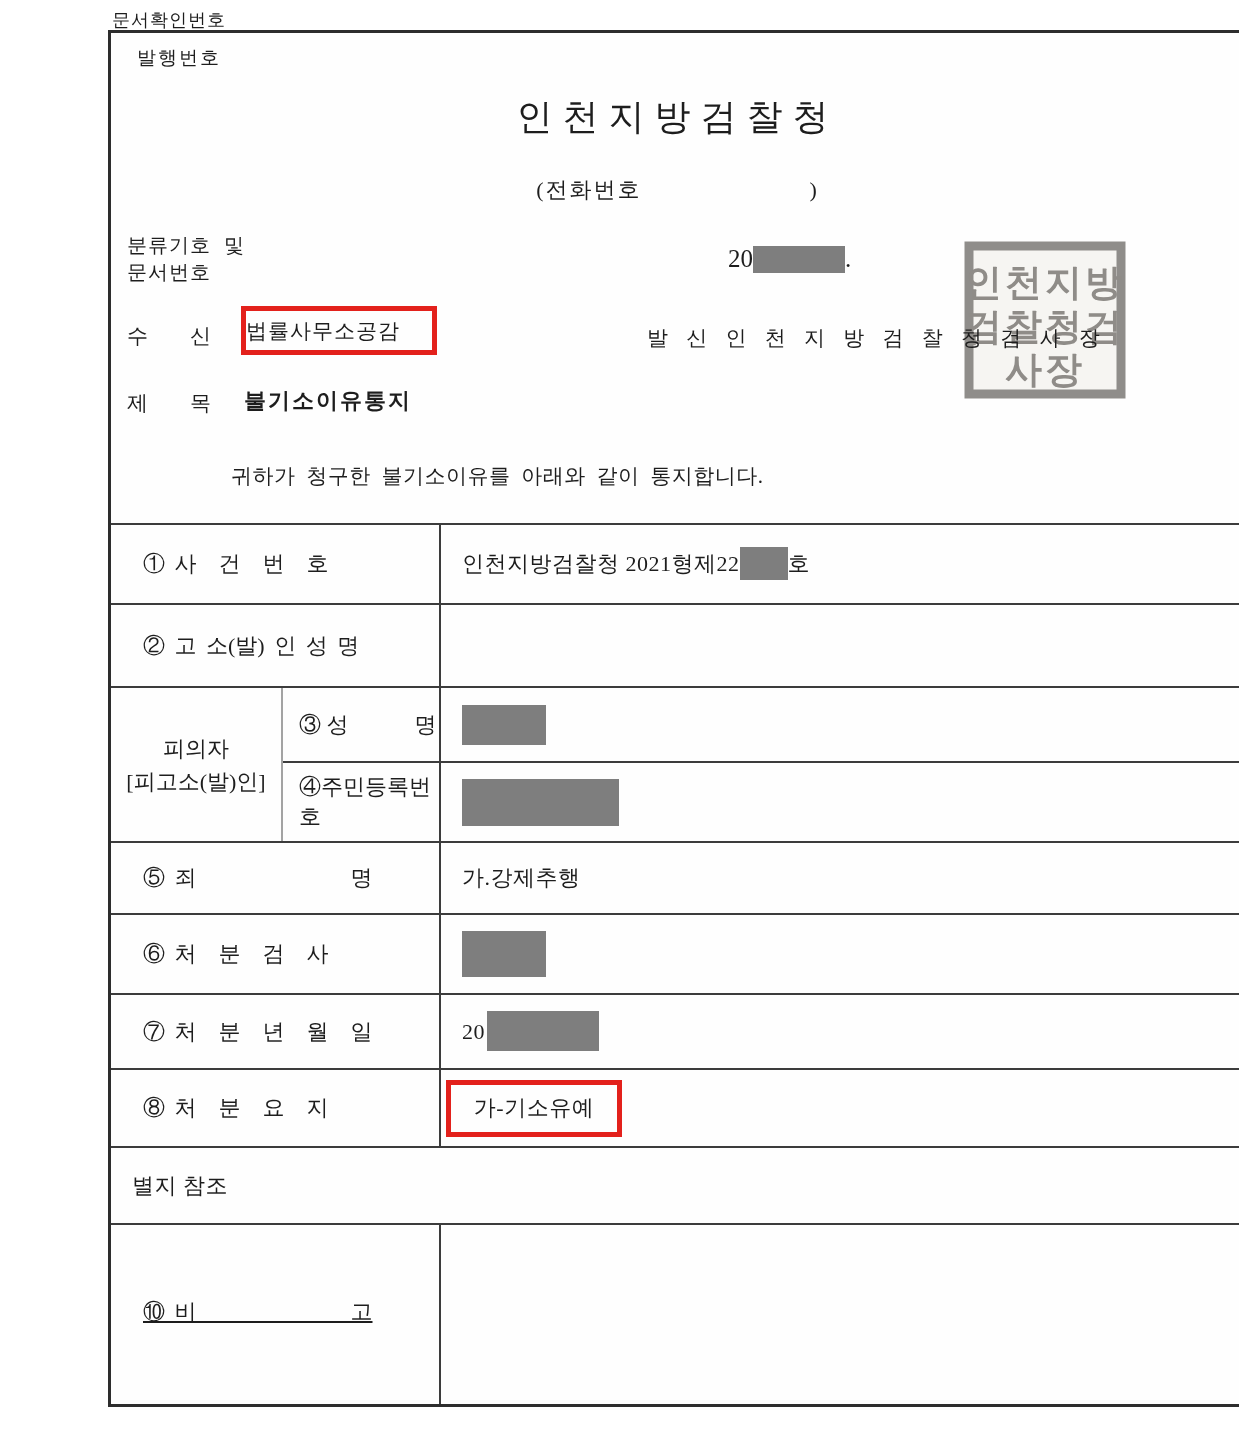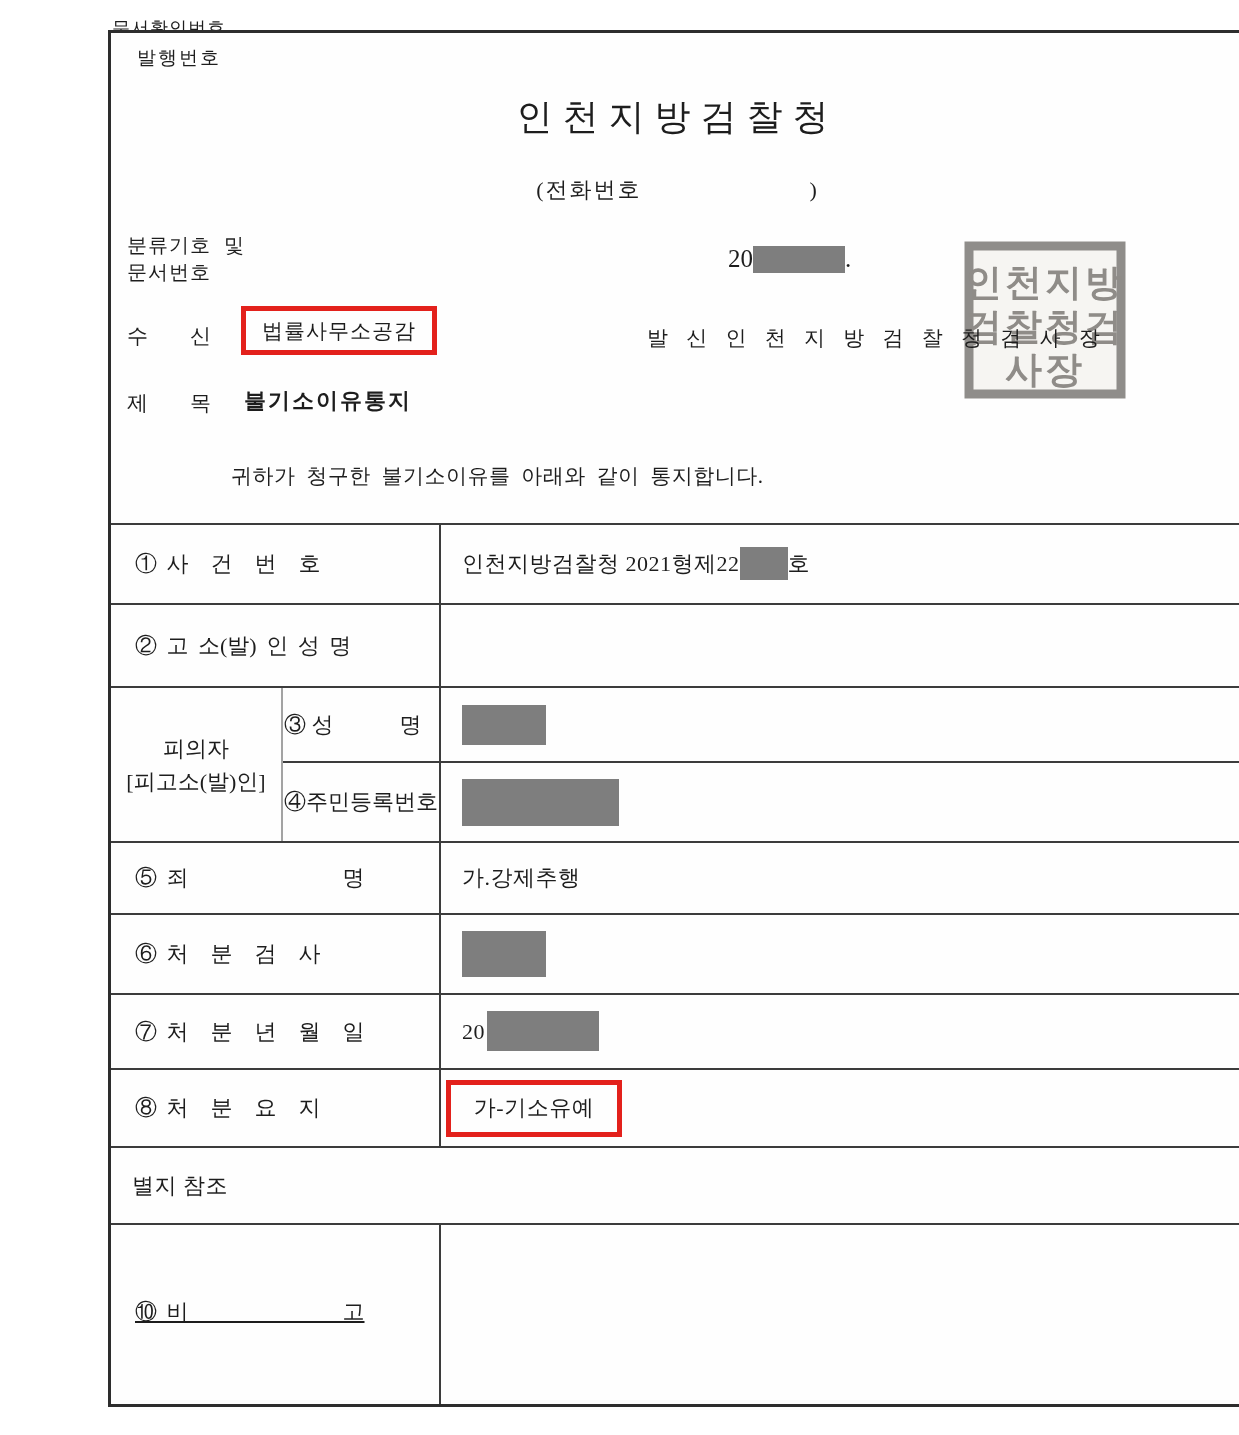--- a/index.html
+++ b/index.html
@@ -1,21 +1,21 @@
 <!DOCTYPE html>
 <html><head>
 <meta charset="utf-8">
 <style>
   html,body { margin:0; padding:0; background:#ffffff; }
   body { width:1239px; height:1435px; position:relative;
          font-family:"Liberation Serif","DejaVu Serif",serif; color:#1d1d1d;
          -webkit-font-smoothing:antialiased; }
   .abs { position:absolute; }
 
-  #confirm-no { left:112px; top:8px; font-size:18px; letter-spacing:1px;margin-top:8px; }
+  #confirm-no { left:112px; top:8px; font-size:18px; letter-spacing:1px; }
 
   #frame { left:108px; top:30px; width:1139px; height:1377px;
            border:3px solid #2d2d2d; box-sizing:border-box; position:absolute;
            background:#fefefe; }
 
   #issue-no { left:26px; top:12px; font-size:19px; letter-spacing:2px; }
 
   #agency-title { left:0; right:0; top:60px; text-align:center;
                   font-size:36px; letter-spacing:10px; font-weight:500; }
 
@@ -26,49 +26,49 @@
 
   #doc-date { left:617px; top:212px; font-size:25px; }
   .redact { display:inline-block; background:#7e7e7e; vertical-align:middle; }
   #doc-date .redact { width:92px; height:27px; margin-bottom:3px; }
 
   #stamp-box { left:853px; top:208px; width:162px; height:158px; z-index:1; }
 
   #recipient-label { left:16px; top:289px; font-size:21px; }
   #recipient-redbox { left:130px; top:273px; width:196px; height:49px;
                       border:5px solid #e3211c; box-sizing:border-box;
-                      display:flex; align-items:center; justify-content:center;
+                      display:flex; align-items:center; justify-content:flex-start;
                       font-size:21px; letter-spacing:1px; }
   #sender-line { left:536px; top:291px; font-size:21px; word-spacing:13px;
                  z-index:3; white-space:nowrap; }
 
   #subject-label { left:16px; top:356px; font-size:21px; }
   #subject-value { left:133px; top:353px; font-size:22px; font-weight:bold; letter-spacing:2px; }
 
   #body-sentence { left:120px; top:429px; font-size:21px; word-spacing:5px; letter-spacing:0.5px; }
 
   
   #notice-table { left:0; right:0; top:490px; bottom:0; position:absolute;
                   display:flex; flex-direction:column;
                   border-top:2px solid #3c3c3c; }
   .trow { display:flex; border-bottom:2px solid #3c3c3c; box-sizing:border-box; flex:0 0 auto; }
   .trow.last { border-bottom:none; flex:1 1 auto;text-decoration:underline; }
   .lcell { width:330px; box-sizing:border-box; border-right:2px solid #3c3c3c;
-           display:flex; align-items:center; padding-left:24px;
+           display:flex; align-items:center; padding-left:32px;
            font-size:22px; word-spacing:4px; }
   .vcell { flex:1; display:flex; align-items:center; padding-left:21px;
            font-size:22px; letter-spacing:0.5px; }
 
   .group-label { width:172px; box-sizing:border-box; border-right:2px solid #a3a3a3;
                  display:flex; flex-direction:column; align-items:center; justify-content:center;
                  font-size:22px; line-height:33px; text-align:center; }
   .group-rows { flex:1; display:flex; flex-direction:column; }
   .subrow { display:flex; box-sizing:border-box; }
   .sub-lcell { width:158px; box-sizing:border-box; border-right:2px solid #3c3c3c;
-               display:flex; align-items:center; padding-left:1px; font-size:22px; }
+               display:flex; align-items:center; padding-left:16px; font-size:22px; }
 
   .redact-name  { width:84px;  height:40px; }
   .redact-rid   { width:157px; height:47px; }
   .redact-pros  { width:84px;  height:46px; }
   .redact-ddate { width:112px; height:40px; margin-left:2px; margin-bottom:2px; }
   .redact-case  { width:48px;  height:33px; margin-bottom:2px; }
 
   #disposition-redbox { border:5px solid #e3211c; box-sizing:border-box;
                         width:176px; height:57px; display:flex; align-items:center;
                         justify-content:center; font-size:22px; }

